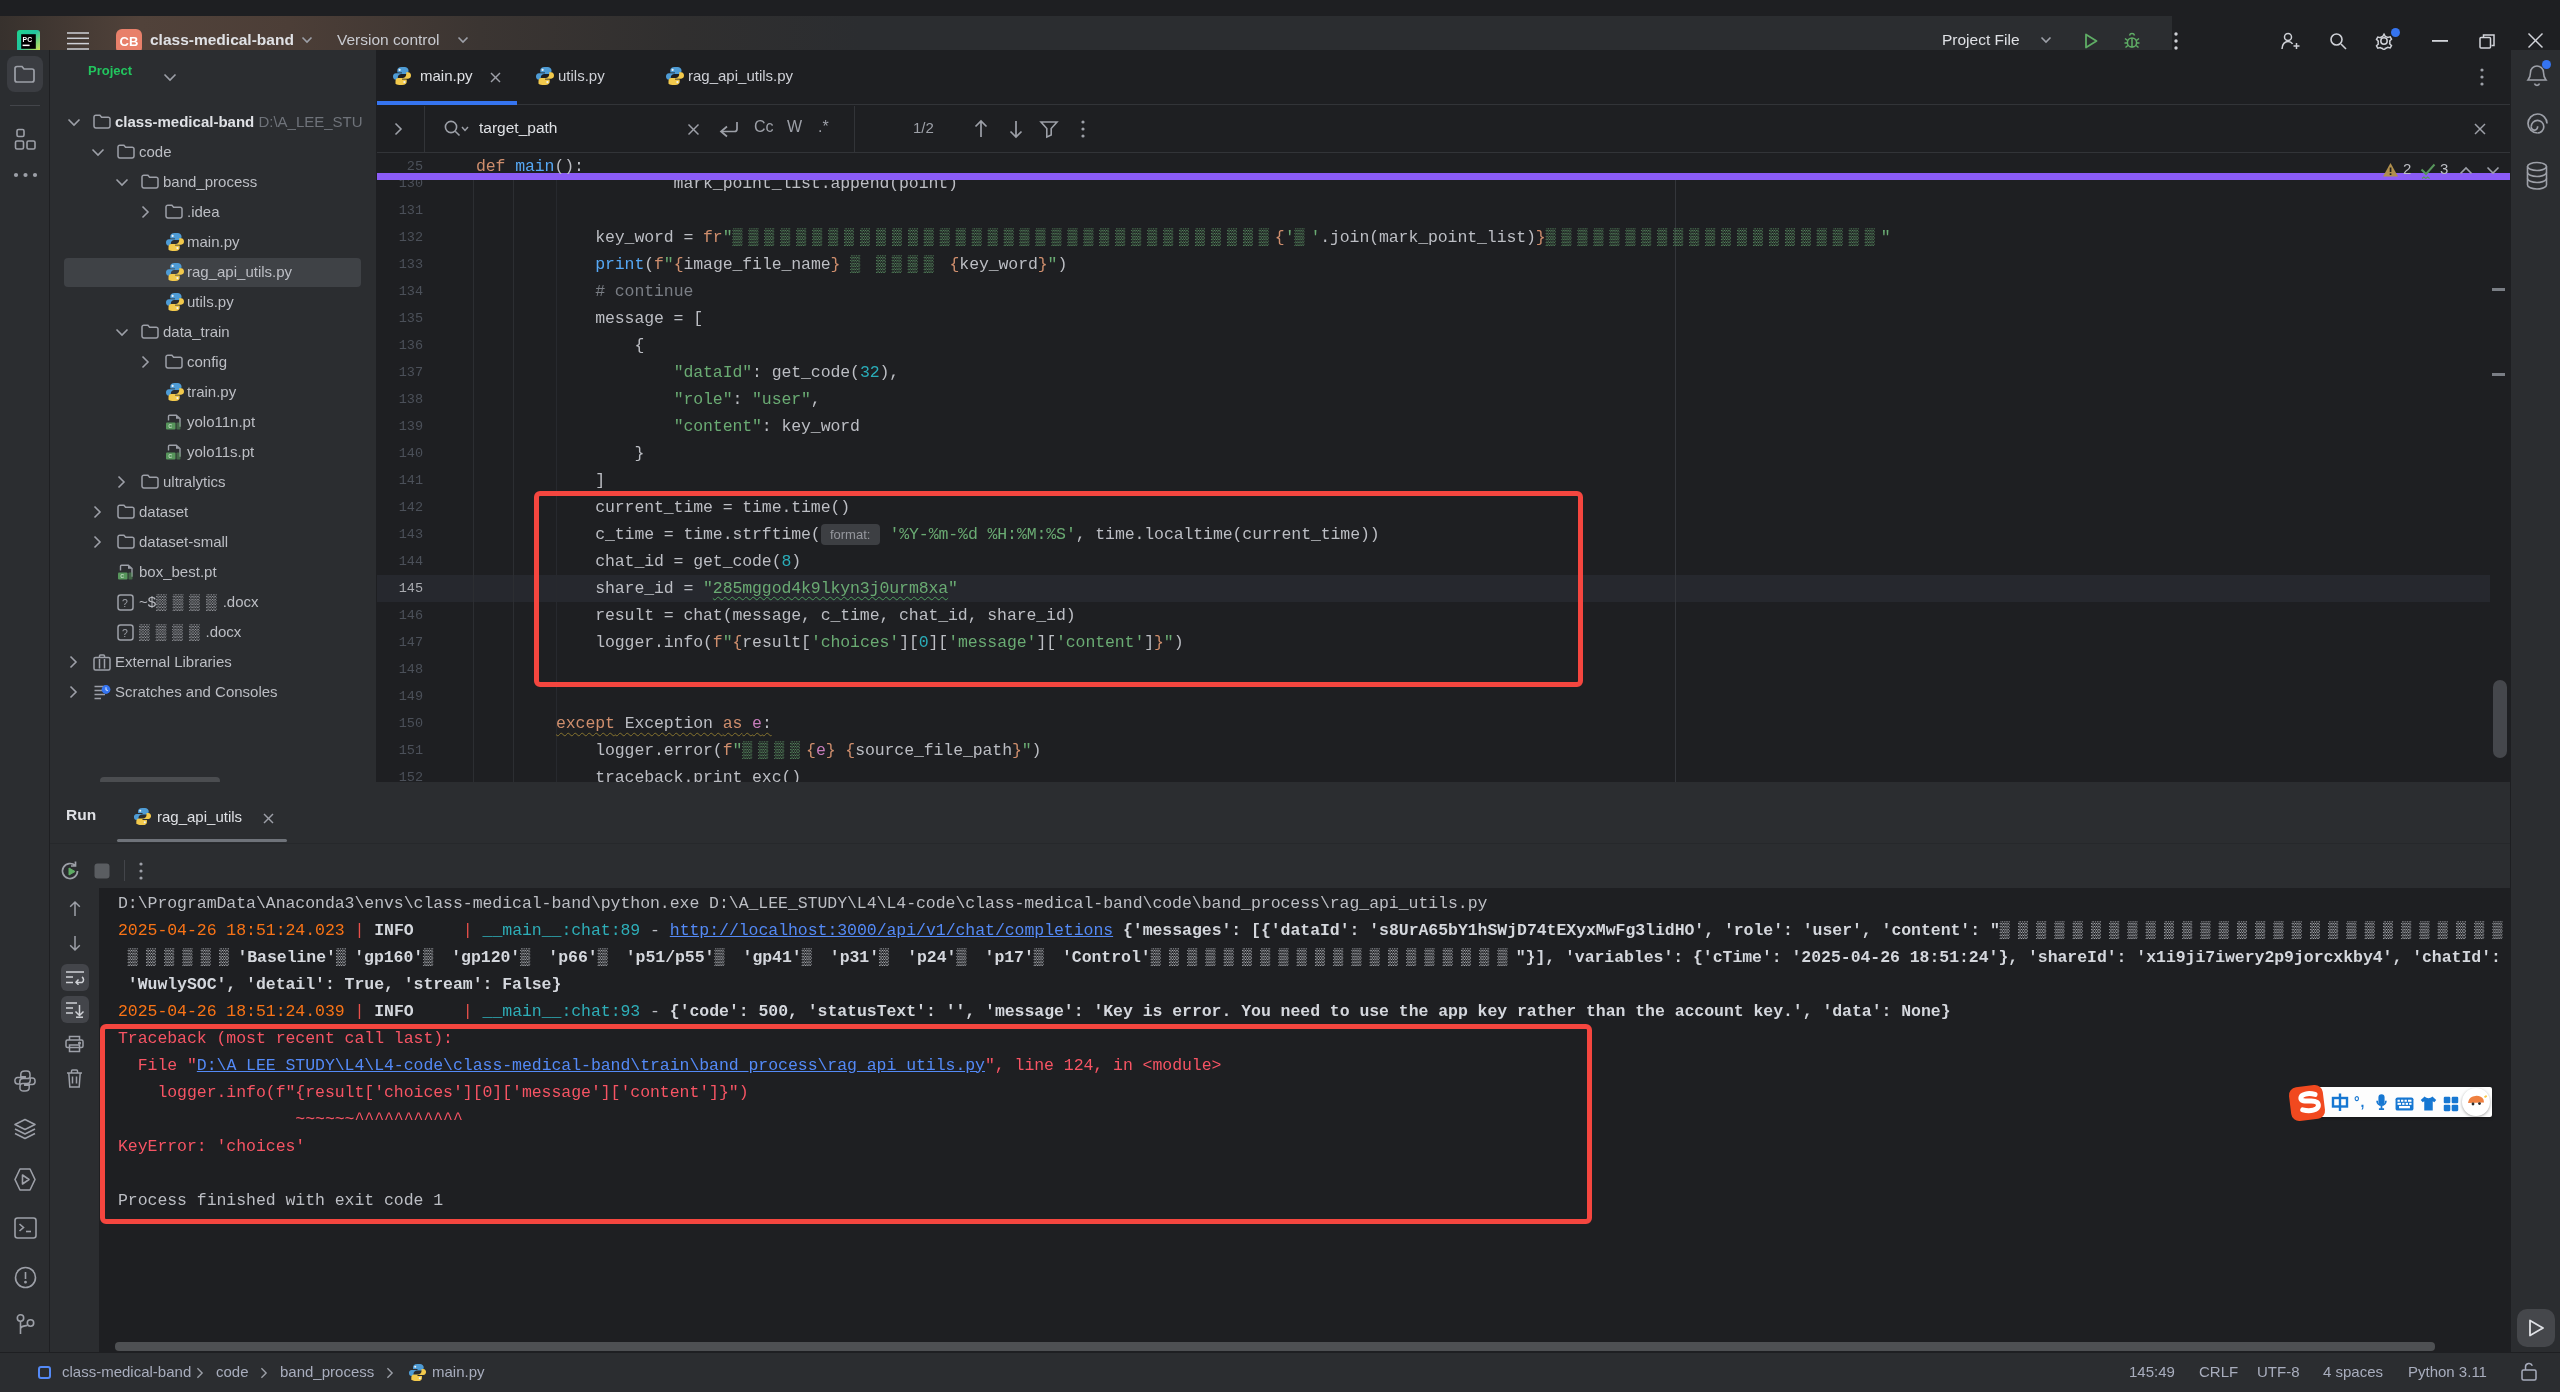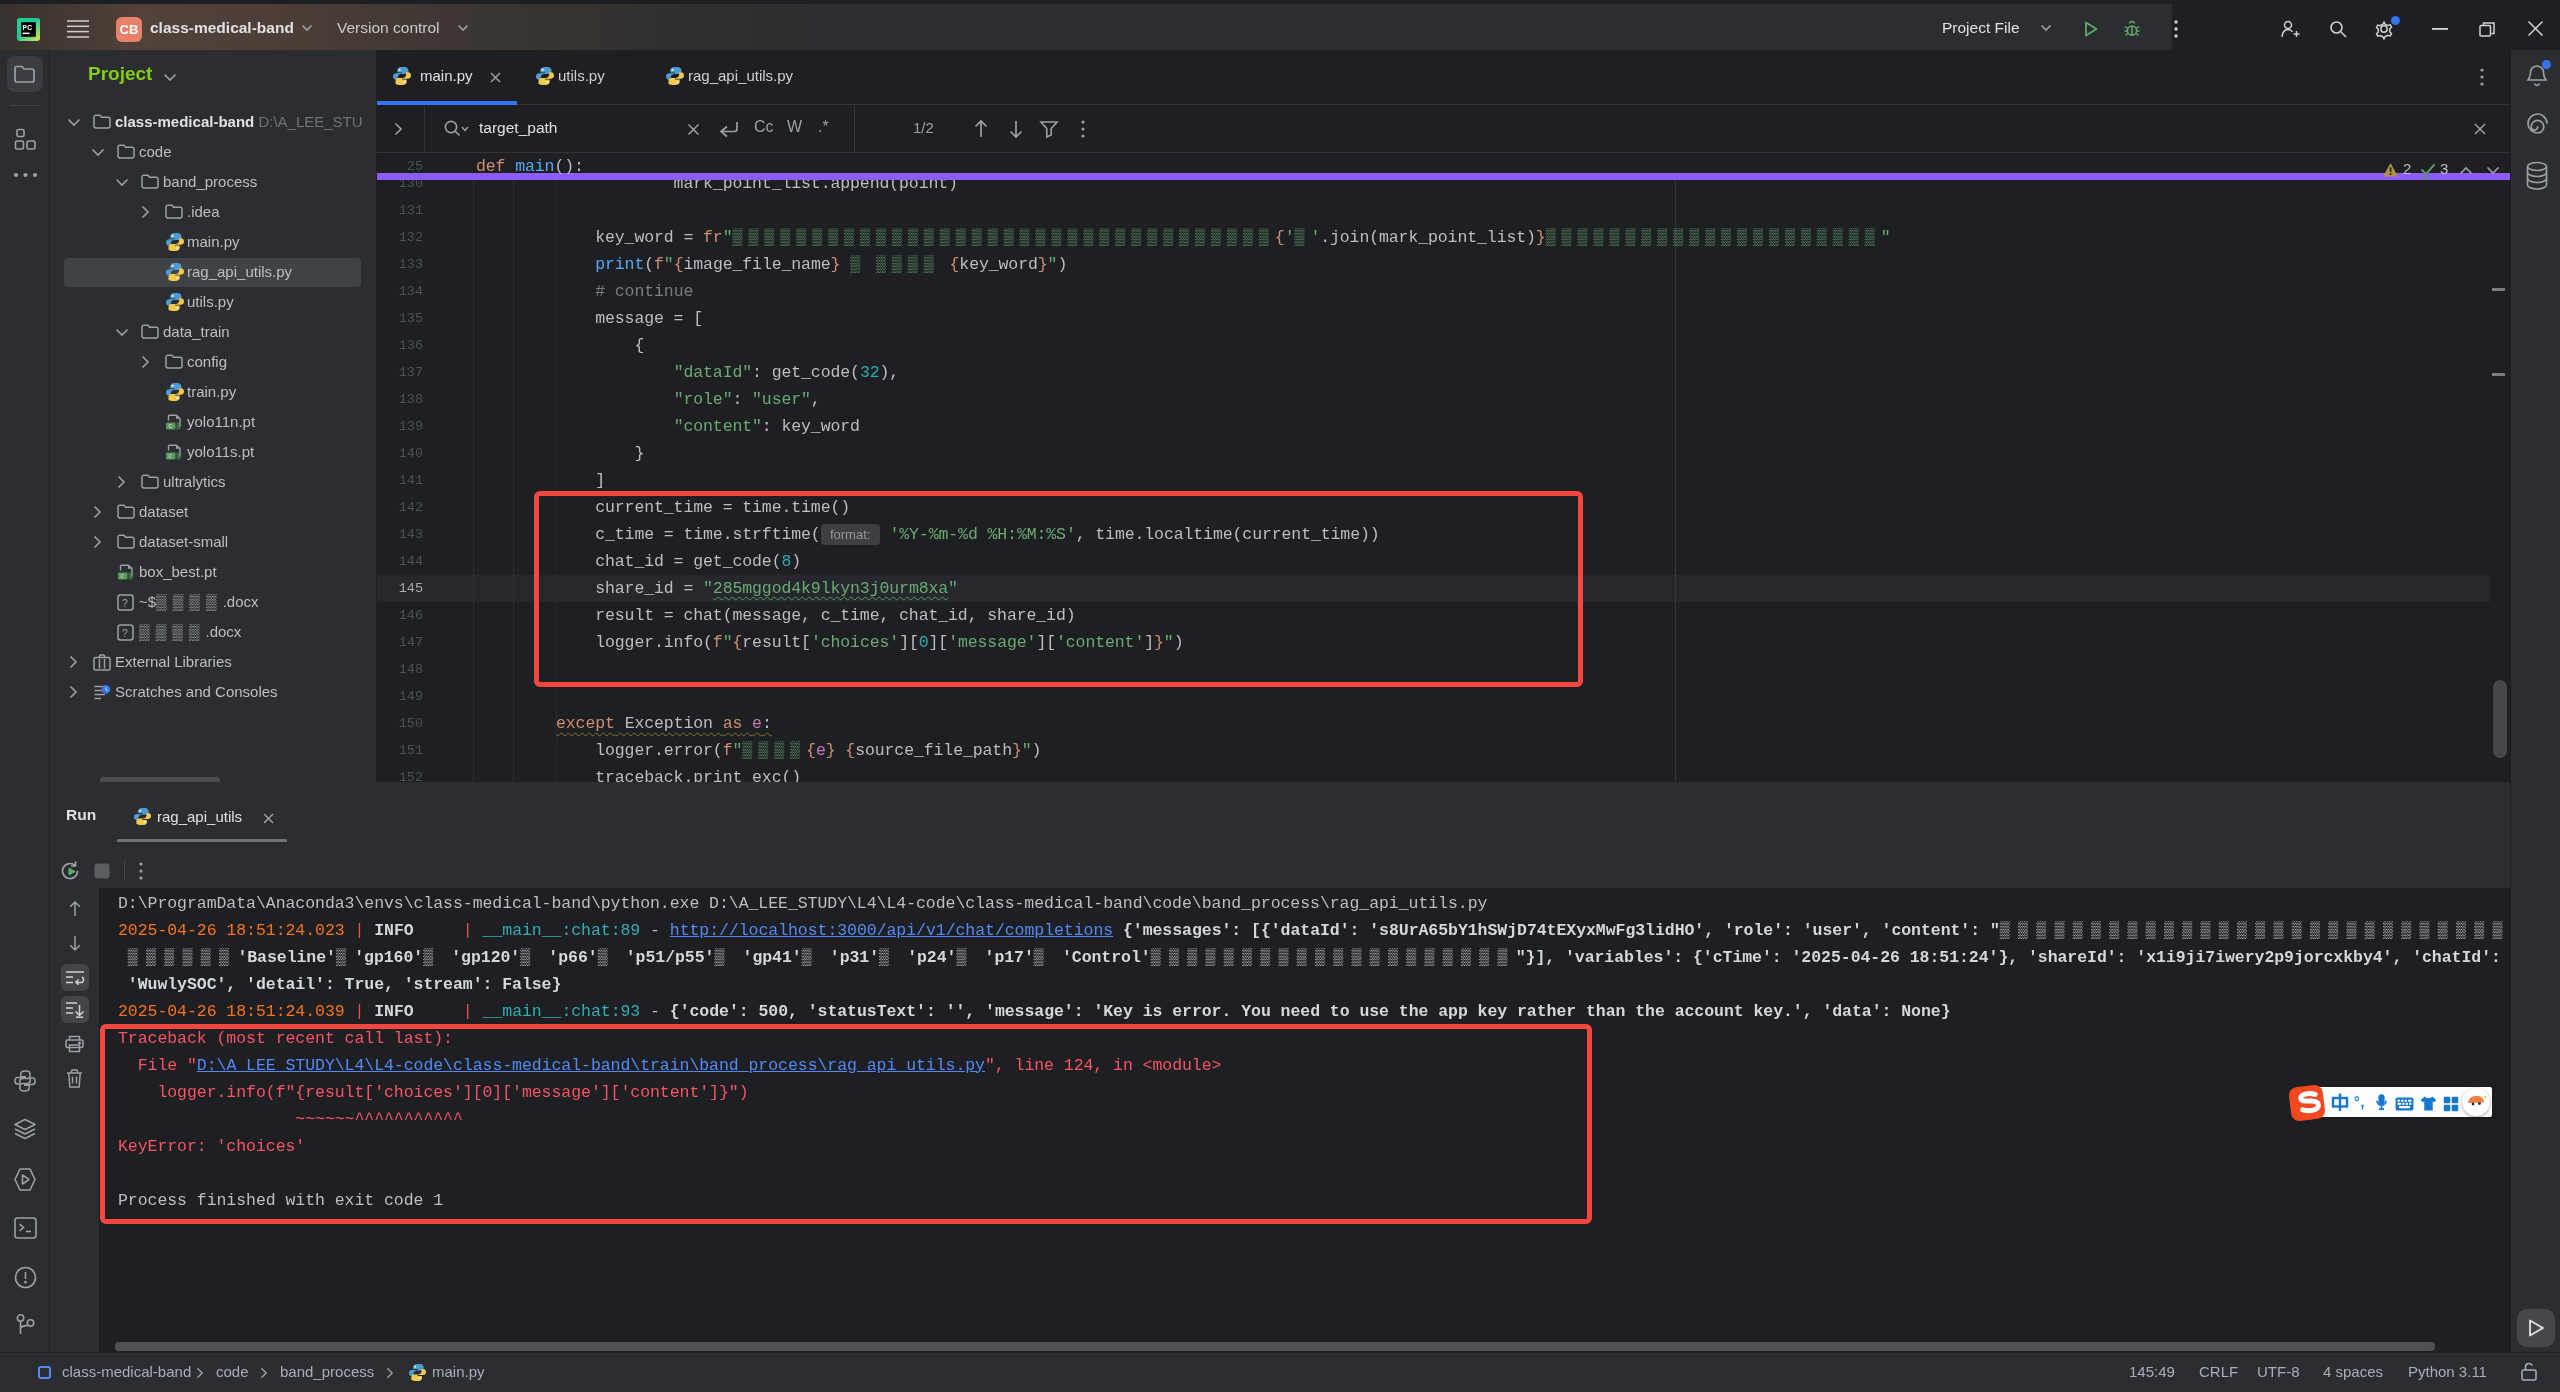--- a/index.html
+++ b/index.html
@@ -2,21 +2,21 @@
 <html><head><meta charset="utf-8"><style>
 *{margin:0;padding:0;box-sizing:border-box}
 html,body{width:2560px;height:1392px;overflow:hidden}
 body{background:#1e1f22;font-family:"Liberation Sans",sans-serif;position:relative;color:#bcbec4}
 .a{position:absolute}
 .mono{font-family:"Liberation Mono",monospace;font-size:16.5px;letter-spacing:-0.1px;line-height:27px;white-space:pre}
 .cjk{letter-spacing:8.35px}
 .ck{letter-spacing:6.05px}
 svg{display:block}
 
-#title{left:0;top:4px;width:2172px;height:50px;background:linear-gradient(90deg,#37312d 0px,#51423a 140px,#4c3e37 290px,#3b3532 480px,#302f2f 680px,#2b2d30 860px);}
+#title{left:0;top:16px;width:2172px;height:50px;background:linear-gradient(90deg,#37312d 0px,#51423a 140px,#4c3e37 290px,#3b3532 480px,#302f2f 680px,#2b2d30 860px);}
 #title .txt{font-size:15.5px;color:#dfe1e5}
 
 #lstripe{left:0;top:50px;width:50px;height:1302px;background:#2b2d30;border-right:1px solid #1e1f22}
 
 #proj{left:50px;top:50px;width:327px;height:732px;background:#2b2d30;border-right:1px solid #1e1f22}
 .trow{position:absolute;height:30px;line-height:30px;font-size:15px;color:#bcbec4;white-space:nowrap}
 
 #tabs{left:377px;top:50px;width:2133px;height:55px;background:#1e1f22;border-bottom:1px solid #323438}
 #search{left:377px;top:106px;width:2504px;height:47px;background:#1e1f22;border-bottom:1px solid #323438}
 #sticky{left:377px;top:153px;width:2133px;height:27px;background:#1e1f22;border-bottom:7px solid #8b5cf6}
@@ -208,21 +208,21 @@
         </g>
         <circle cx="13" cy="5.5" r="4.4" fill="#3574f0"></circle>
         <path d="M13 3.2 v2.5 l1.8 1.2" stroke="#cfe0fb" stroke-width="1.1" fill="none"></path>
       </g>
 <g id="runico" fill="none" stroke="#dfe1e5" stroke-width="1.7">
         <path d="M6 1.8 L16.8 8.5 6 15.2 Z" stroke-linejoin="round"></path>
       </g>
 </defs>
   </svg>
 <div class="a" id="proj">
-  <div class="a" style="left:38px;top:13px;font-size:19px;font-weight:bold;color:#84cc16">Project</div>
+  <div class="a" style="left:38px;top:13px;font-size:13px;font-weight:bold;color:#22c55e">Project</div>
   <svg class="a" style="left:113px;top:23px" width="14" height="9" viewBox="0 0 14 9">
       <use href="#chevd"></use>
     </svg>
   <div class="a" style="left:14px;top:208px;width:297px;height:29px;background:#3f4246;border-radius:4px"></div>
   <svg class="a" style="left:17px;top:68px" width="14" height="9" viewBox="0 0 14 9">
       <use href="#chevd"></use>
     </svg>
   <svg class="a" style="left:43px;top:63px" width="18" height="17" viewBox="0 0 18 17">
       <use href="#folder"></use>
     </svg>

